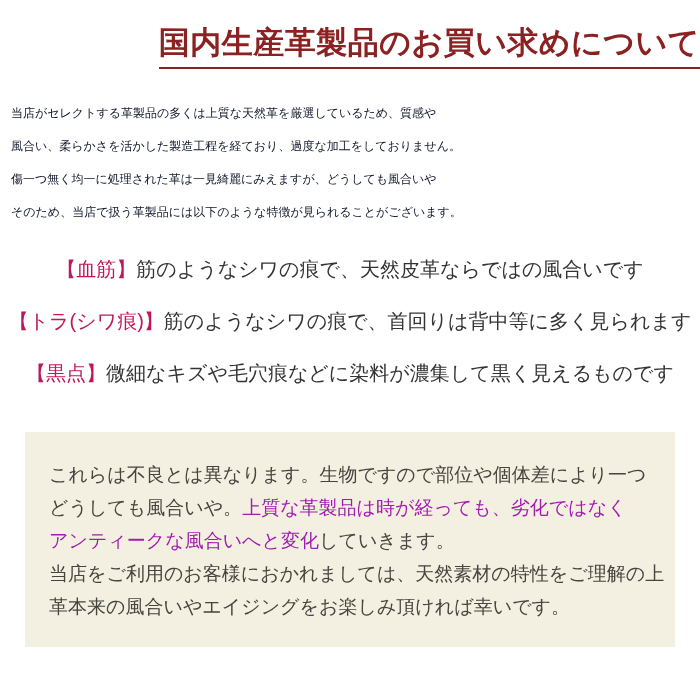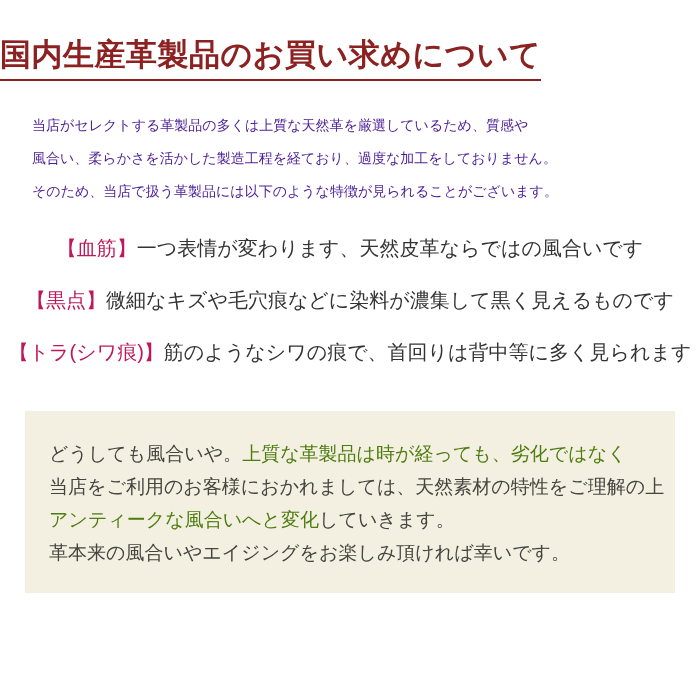--- a/index.html
+++ b/index.html
@@ -7,39 +7,38 @@
     padding: 0;
   }
   body {
     width: 700px;
     height: 700px;
     background: #ffffff;
     font-family: "Liberation Serif", "DejaVu Serif", serif;
     overflow: hidden;
   }
   .title-wrap {
-    text-align: left;
+    text-align: right;
     padding-top: 22px;
-    margin-top: 12px;
   }
   .page-title {
     display: inline-block;
     margin: 0;
     font-size: 31px;
     font-weight: bold;
     letter-spacing: 0.5px;
     color: #8b2121;
     border-bottom: 2px solid #8b2121;
     padding-bottom: 3px;
   }
   .intro {
-    margin: 28px 25px 0 32px;
-    font-size: 14px;
+    margin: 28px 25px 0 11px;
+    font-size: 12px;
     line-height: 33px;
-    color: #4c1d95;
+    color: #0f172a;
   }
   .intro-line {
     white-space: nowrap;
   }
   .features {
     margin-top: 27px;
     text-align: center;
     font-family: "Liberation Sans", "DejaVu Sans", sans-serif;
     font-size: 20px;
     color: #333333;
@@ -56,54 +55,58 @@
     background: #f3f0e2;
     padding: 26px 24px 24px 24px;
     font-size: 19px;
     line-height: 33px;
     color: #45443e;
   }
   .note-line {
     white-space: nowrap;
   }
   .em {
-    color: #4d7c0f;
+    color: #a21caf;
   }
 </style>
 </head>
 <body>
 
 <div class="title-wrap">
   <h1 class="page-title">国内生産革製品のお買い求めについて</h1>
 </div>
 
 <div class="intro">
   <div class="intro-line">当店がセレクトする革製品の多くは上質な天然革を厳選しているため、質感や</div>
   <div class="intro-line">風合い、柔らかさを活かした製造工程を経ており、過度な加工をしておりません。</div>
+  <div class="intro-line">傷一つ無く均一に処理された革は一見綺麗にみえますが、どうしても風合いや</div>
   <div class="intro-line">そのため、当店で扱う革製品には以下のような特徴が見られることがございます。</div>
 </div>
 
 <div class="features">
   <div class="feature-item">
-    <span class="feature-term">【血筋】</span><span class="feature-desc">一つ表情が変わります、天然皮革ならではの風合いです</span>
+    <span class="feature-term">【血筋】</span><span class="feature-desc">筋のようなシワの痕で、天然皮革ならではの風合いです</span>
+  </div>
+  <div class="feature-item">
+    <span class="feature-term">【トラ(シワ痕)】</span><span class="feature-desc">筋のようなシワの痕で、首回りは背中等に多く見られます</span>
   </div>
   <div class="feature-item">
     <span class="feature-term">【黒点】</span><span class="feature-desc">微細なキズや毛穴痕などに染料が濃集して黒く見えるものです</span>
-  </div>
-  <div class="feature-item">
-    <span class="feature-term">【トラ(シワ痕)】</span><span class="feature-desc">筋のようなシワの痕で、首回りは背中等に多く見られます</span>
   </div>
 </div>
 
 <div class="note-box">
   <div class="note-line">
+    <span>これらは不良とは異なります。生物ですので部位や個体差により一つ</span>
+  </div>
+  <div class="note-line">
     <span>どうしても風合いや。</span><span class="em">上質な革製品は時が経っても、劣化ではなく</span>
   </div>
   <div class="note-line">
-    <span>当店をご利用のお客様におかれましては、天然素材の特性をご理解の上</span>
+    <span class="em">アンティークな風合いへと変化</span><span>していきます。</span>
   </div>
   <div class="note-line">
-    <span class="em">アンティークな風合いへと変化</span><span>していきます。</span>
+    <span>当店をご利用のお客様におかれましては、天然素材の特性をご理解の上</span>
   </div>
   <div class="note-line">
     <span>革本来の風合いやエイジングをお楽しみ頂ければ幸いです。</span>
   </div>
 </div>
 
 </body></html>

